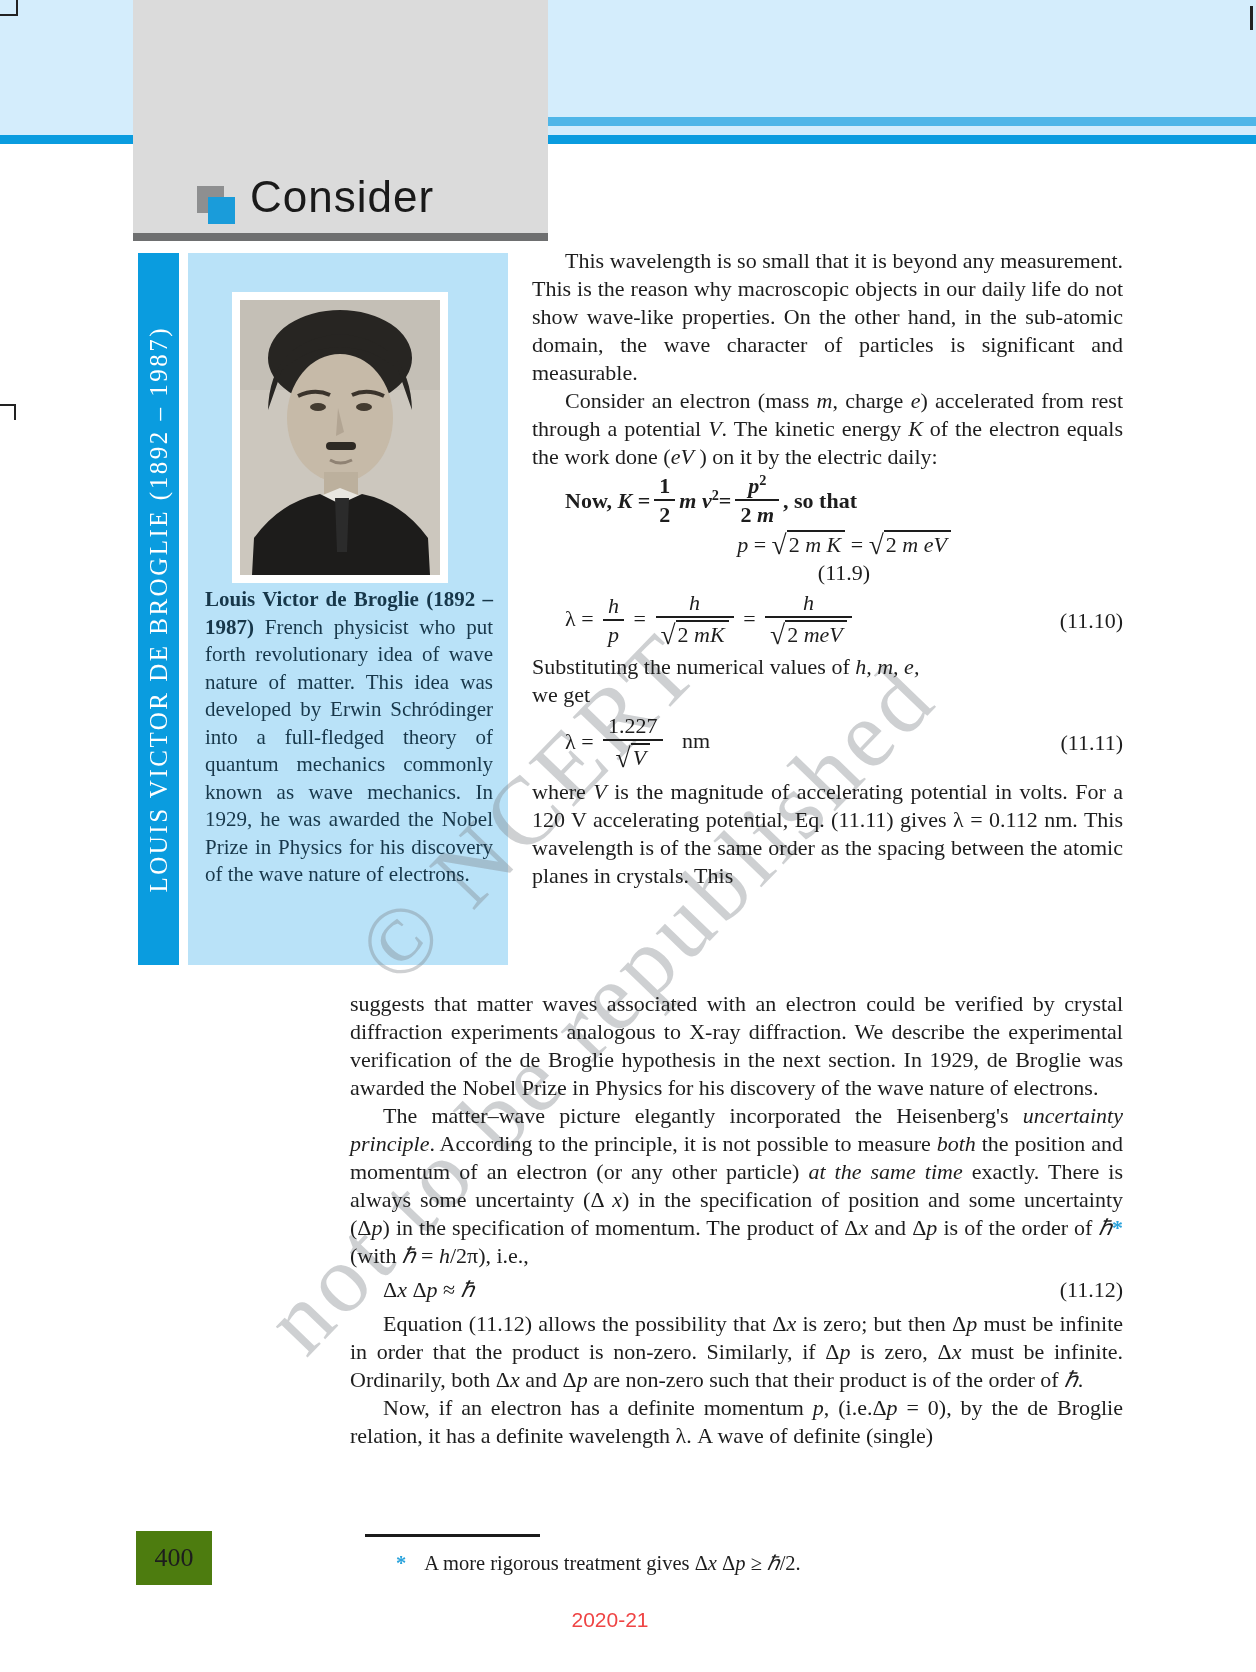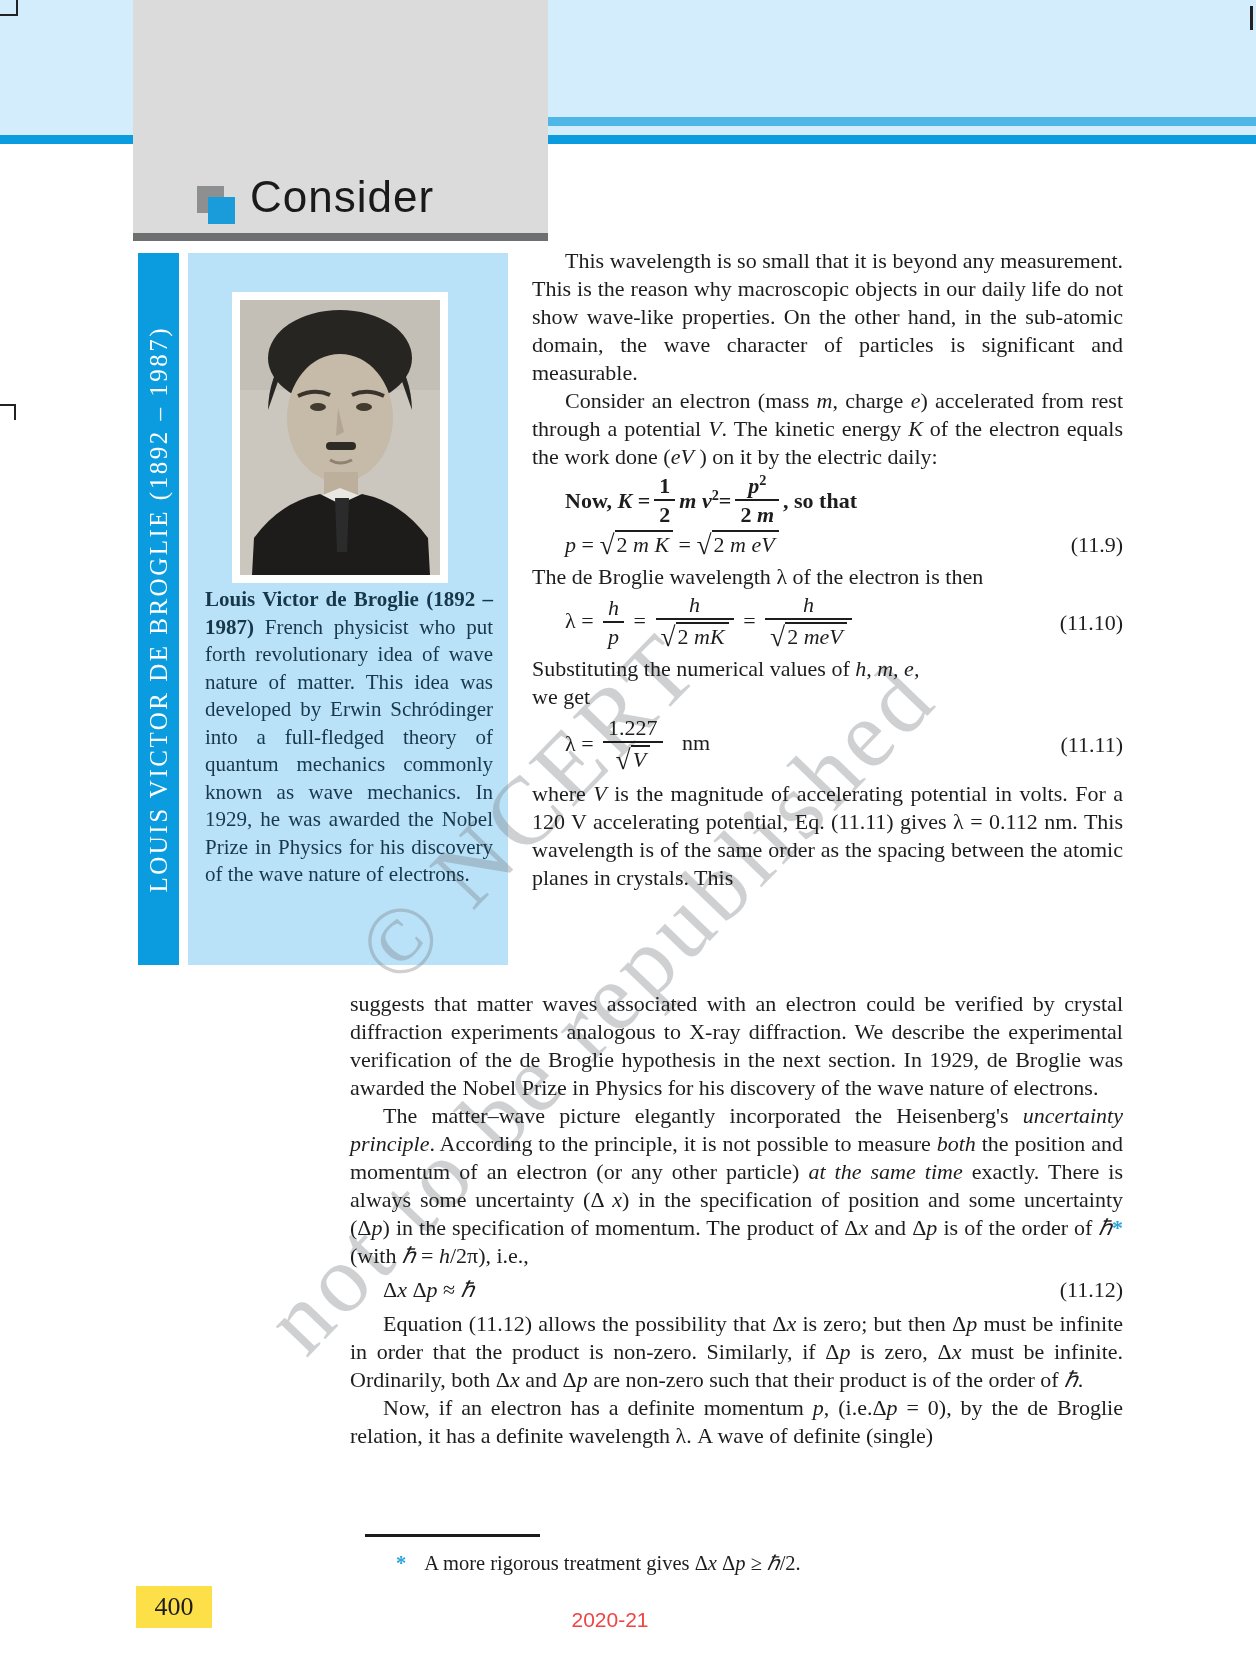--- a/index.html
+++ b/index.html
@@ -45,38 +45,38 @@
   .indent{text-indent:33px;}
   .i{font-style:italic;}
   .b{font-weight:700;}
   .star{color:#2aa3dc;font-weight:700;}
 
   
   .eqrow{display:flex;justify-content:space-between;align-items:center;padding-left:33px;}
   .eqrow.noend{justify-content:flex-start;}
   .eq8{margin:2px 0;}
   .eqnow{margin:3px 0;font-weight:bold;}
-  .eq9{margin:4px 0;}
+  .eq9{margin:4px 0;flex-direction:column;}
   .eq10{margin:2px 0;}
   .eq11{margin:5px 0;}
   .eq12{margin:6px 0;padding-left:33px;}
   .eqnum{font-size:22px;}
   .frac{display:inline-block;vertical-align:middle;text-align:center;margin:0 4px;}
   .fn{display:block;padding:0 5px 2px 5px;line-height:1.05;}
   .fd{display:block;border-top:2px solid #1d1d1d;padding:2px 5px 0 5px;line-height:1.1;}
   .sqrt{white-space:nowrap;display:inline-block;vertical-align:baseline;}
   .rad{font-size:1.25em;vertical-align:-2px;}
   .rt{border-top:2px solid #1d1d1d;padding:0 4px 0 2px;}
   .sup{font-size:0.65em;vertical-align:super;line-height:0;}
 
   
   .fnrule{position:absolute;left:365px;top:1534px;width:175px;height:3px;background:#1b1b1b;z-index:2;}
   .footnote{position:absolute;left:375px;top:1548px;width:650px;font-size:20.5px;z-index:2;margin-left:21px;}
   .footnote .star{margin-right:18px;}
-  .pagenum{position:absolute;left:136px;top:1586px;width:76px;height:42px;background:#fde047;
+  .pagenum{position:absolute;left:136px;top:1531px;width:76px;height:54px;background:#4d7c0f;
       display:flex;align-items:center;justify-content:center;font-size:26px;z-index:2;}
   .year{position:absolute;left:520px;top:1608px;width:180px;text-align:center;
       font-family:"Liberation Sans",sans-serif;font-size:21px;color:#ef4444;z-index:2;}
 
   
   .watermark{position:absolute;left:40px;top:330px;width:1140px;height:1060px;z-index:1;
       display:flex;flex-direction:column;justify-content:center;
       transform:rotate(-46deg);font-size:96px;color:rgba(125,131,136,0.38);
       letter-spacing:5px;white-space:nowrap;pointer-events:none;}
   .wm1{margin-left:330px;margin-bottom:80px;}
@@ -164,21 +164,20 @@
       <span> , so that</span>
     </div>
 
     <div class="eqrow eq9">
       <span class="eqbody">
         <span><span class="i">p</span><span> = </span></span><span class="sqrt"><span class="rad">√</span><span class="rt"><span>2 </span><span class="i">m K</span></span></span><span> = </span><span class="sqrt"><span class="rad">√</span><span class="rt"><span>2 </span><span class="i">m  eV</span></span></span>
       </span>
       <span class="eqnum">(11.9)</span>
     </div>
 
-    <p><span>The de Broglie wavelength </span><span>λ</span><span> of the electron is then</span></p>
 
     <div class="eqrow eq10">
       <span class="eqbody">
         <span>λ</span><span> = </span>
         <span class="frac"><span class="fn"><span class="i">h</span></span><span class="fd"><span class="i">p</span></span></span>
         <span>=</span>
         <span class="frac"><span class="fn"><span class="i">h</span></span><span class="fd"><span class="sqrt"><span class="rad">√</span><span class="rt"><span>2 </span><span class="i">mK</span></span></span></span></span>
         <span>=</span>
         <span class="frac"><span class="fn"><span class="i">h</span></span><span class="fd"><span class="sqrt"><span class="rad">√</span><span class="rt"><span>2 </span><span class="i">meV</span></span></span></span></span>
       </span>

